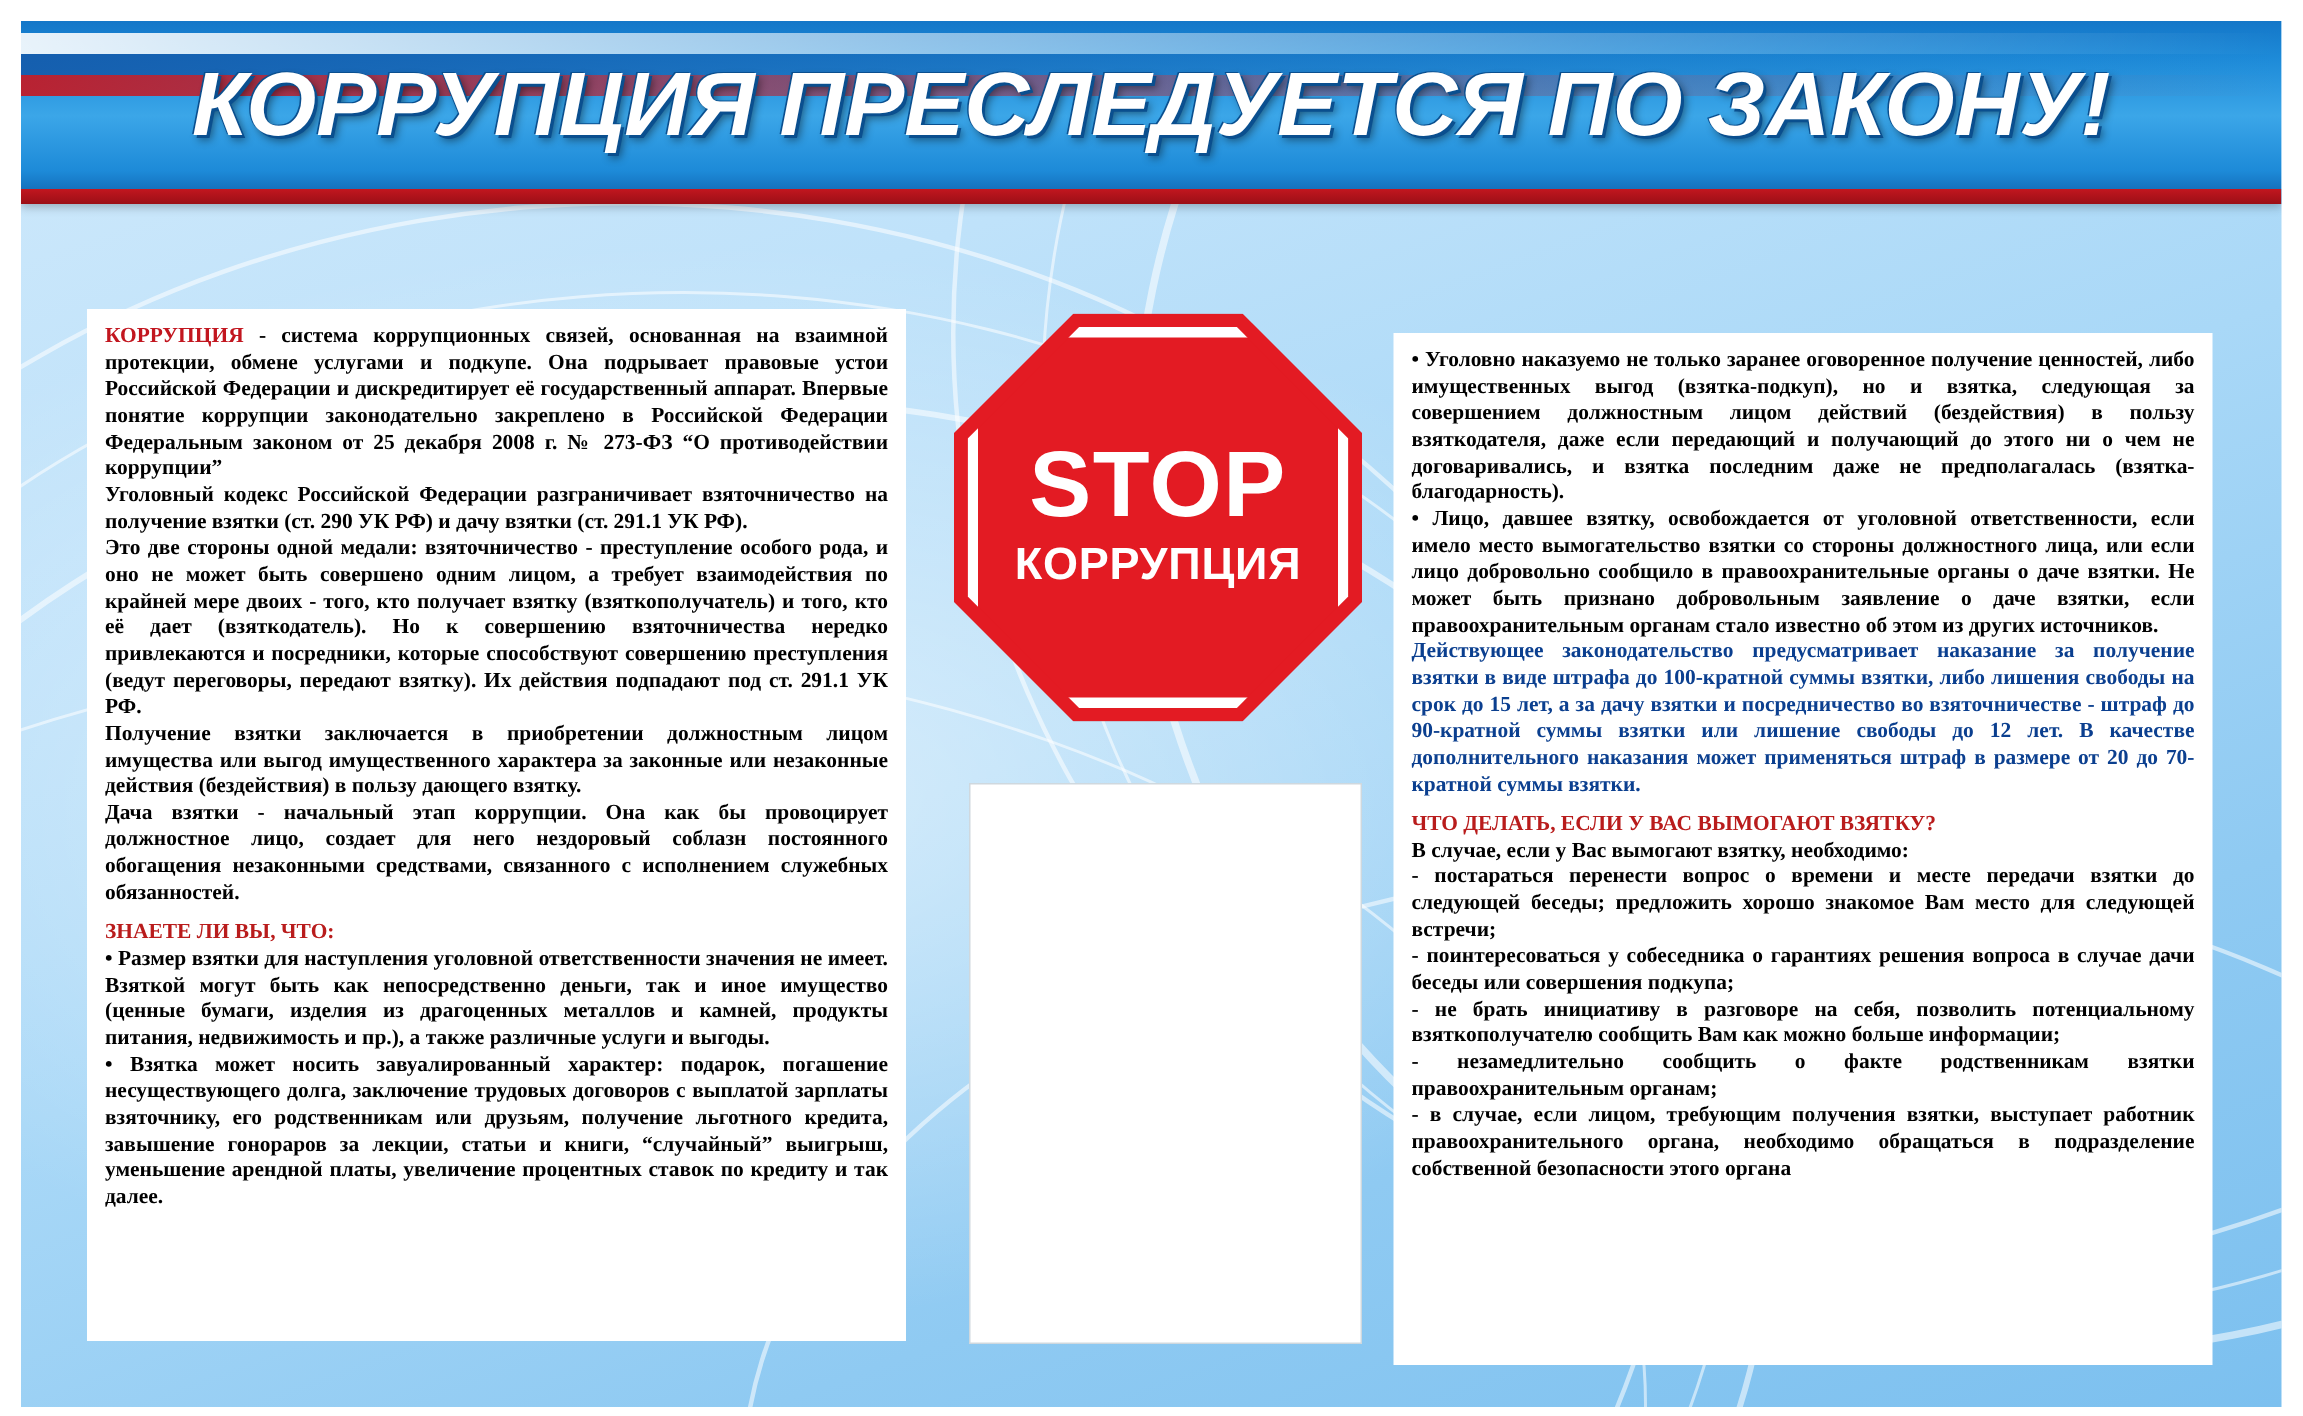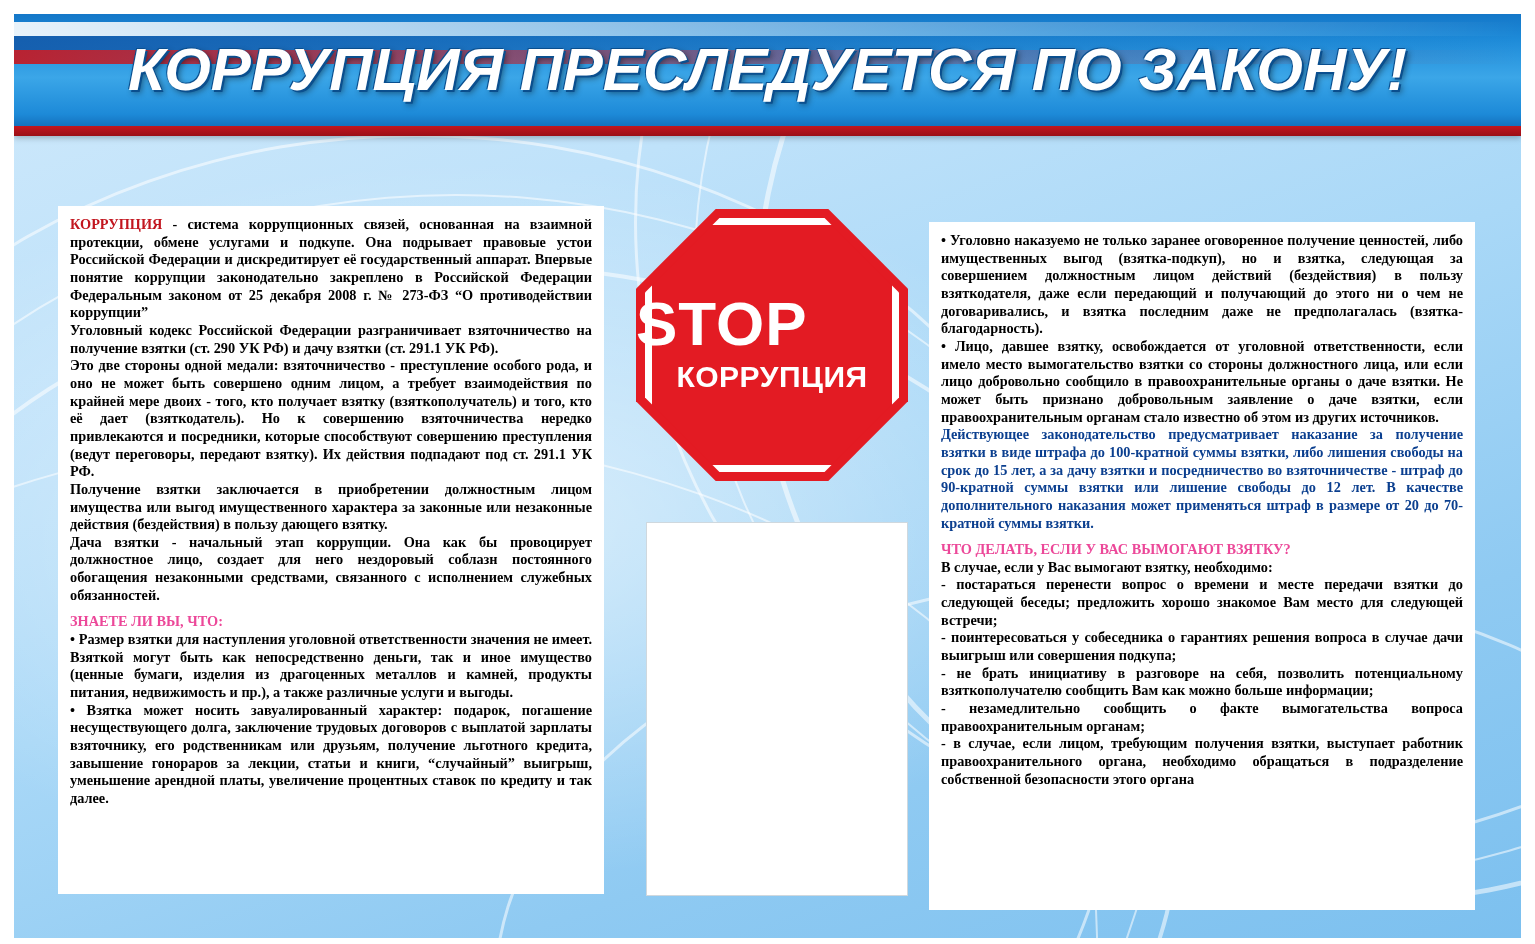--- a/index.html
+++ b/index.html
@@ -126,21 +126,21 @@
   .col-right {
     left: 915px;
     top: 192px;
     width: 546px;
     height: 688px;
     margin-top: 16px;
   }
   .col p { margin: 0; }
   .accent { color: #c2161f; }
   .heading-red {
-    color: #ec4899;
+    color: #b91c1c;
     font-weight: bold;
   }
   .blue-block { color: #0b3f8f; }
 
   
   .stop-wrap {
     position: absolute;
     left: 622px;
     top: 195px;
     width: 272px;
@@ -162,20 +162,21 @@
     background: #e31b23;
     border: 7px solid #ffffff;
     box-sizing: border-box;
     clip-path: polygon(29.3% 0%, 70.7% 0%, 100% 29.3%, 100% 70.7%, 70.7% 100%, 29.3% 100%, 0% 70.7%, 0% 29.3%);
   }
   .stop-text {
     position: absolute;
     left: 0;
     top: 84px;
     width: 272px;
+    text-align: center;
     font-family: "Liberation Sans", sans-serif;
     font-weight: bold;
     font-size: 62px;
     line-height: 62px;
     color: #ffffff;
     letter-spacing: 1px;
     z-index: 3;
   }
   .stop-sub {
     position: absolute;
@@ -248,20 +249,20 @@
     <div class="center-card"></div>
 
     <div class="col col-right">
       <p>• Уголовно наказуемо не только заранее оговоренное получение ценностей, либо имущественных выгод (взятка-подкуп), но и взятка, следующая за совершением должностным лицом действий (бездействия) в пользу взяткодателя, даже если передающий и получающий до этого ни о чем не договаривались, и взятка последним даже не предполагалась (взятка-благодарность).</p>
       <p>• Лицо, давшее взятку, освобождается от уголовной ответственности, если имело место вымогательство взятки со стороны должностного лица, или если лицо добровольно сообщило в правоохранительные органы о даче взятки. Не может быть признано добровольным заявление о даче взятки, если правоохранительным органам стало известно об этом из других источников.</p>
       <p class="blue-block">Действующее законодательство предусматривает наказание за получение взятки в виде штрафа до 100-кратной суммы взятки, либо лишения свободы на срок до 15 лет, а за дачу взятки и посредничество во взяточничестве - штраф до 90-кратной суммы взятки или лишение свободы до 12 лет. В качестве дополнительного наказания может применяться штраф в размере от 20 до 70-кратной суммы взятки.</p>
       <div class="spacer"></div>
       <p class="heading-red">ЧТО ДЕЛАТЬ, ЕСЛИ У ВАС ВЫМОГАЮТ ВЗЯТКУ?</p>
       <p>В случае, если у Вас вымогают взятку, необходимо:</p>
       <p>- постараться перенести вопрос о времени и месте передачи взятки до следующей беседы; предложить хорошо знакомое Вам место для следующей встречи;</p>
-      <p>- поинтересоваться у собеседника о гарантиях решения вопроса в случае дачи выигрыш или совершения подкупа;</p>
+      <p>- поинтересоваться у собеседника о гарантиях решения вопроса в случае дачи беседы или совершения подкупа;</p>
       <p>- не брать инициативу в разговоре на себя, позволить потенциальному взяткополучателю сообщить Вам как можно больше информации;</p>
-      <p>- незамедлительно сообщить о факте вымогательства вопроса правоохранительным органам;</p>
+      <p>- незамедлительно сообщить о факте родственникам взятки правоохранительным органам;</p>
       <p>- в случае, если лицом, требующим получения взятки, выступает работник правоохранительного органа, необходимо обращаться в подразделение собственной безопасности этого органа</p>
     </div>
 
   </div>
 </div>
 
 </body></html>

